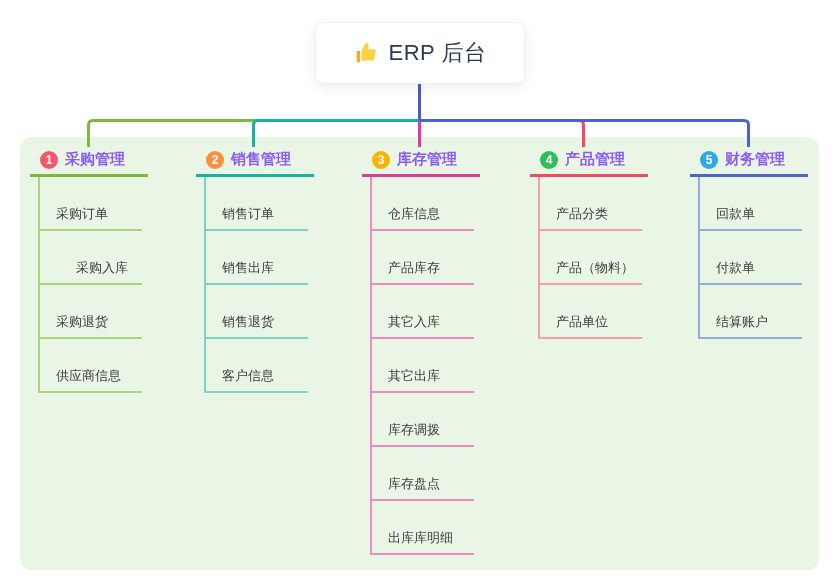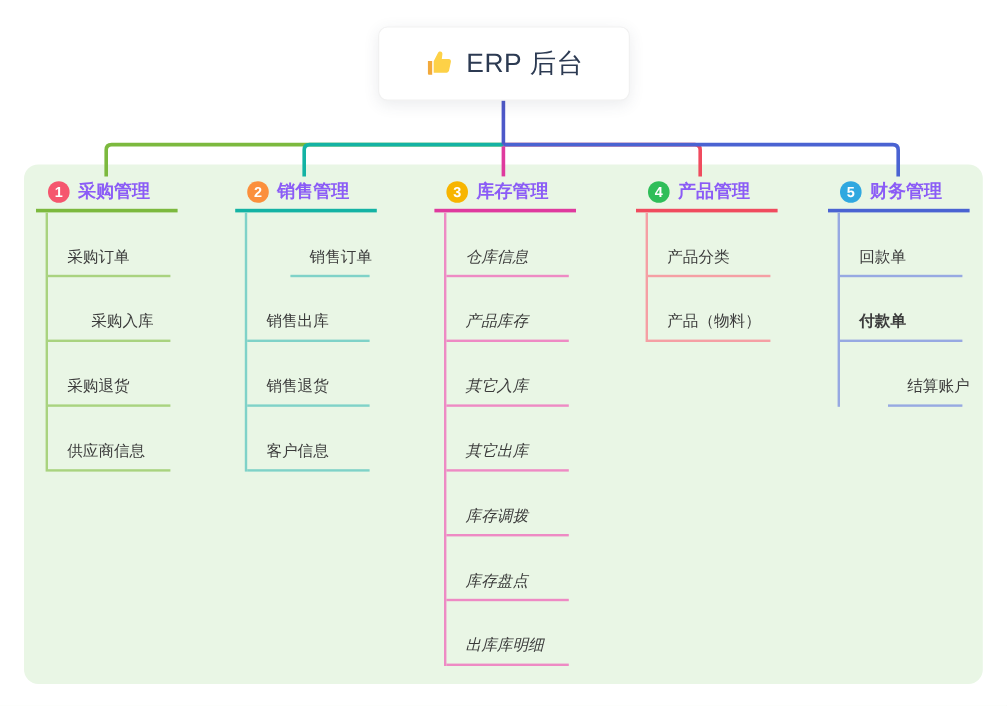--- a/index.html
+++ b/index.html
@@ -92,40 +92,40 @@
             <span>供应商信息</span>
           </div>
         </div>
       </div>
       <div class="col" style="left: 196px;">
         <div class="bhead" style="border-bottom-color: rgb(20, 179, 164);">
           <span class="badge" style="background: rgb(251, 143, 60);">2</span>
           <span class="btitle">销售管理</span>
         </div>
         <div class="kids" style="border-left-color: rgb(127, 210, 200);">
-          <div class="kid" style="border-bottom-color: rgb(127, 210, 200); margin-left: 36px;">
+          <div class="kid" style="border-bottom-color: rgb(127, 210, 200);">
             <span>销售订单</span>
           </div>
           <div class="kid" style="border-bottom-color: rgb(127, 210, 200);">
             <span>销售出库</span>
           </div>
           <div class="kid" style="border-bottom-color: rgb(127, 210, 200);">
             <span>销售退货</span>
           </div>
           <div class="kid" style="border-bottom-color: rgb(127, 210, 200);">
             <span>客户信息</span>
           </div>
         </div>
       </div>
       <div class="col" style="left: 362px;">
         <div class="bhead" style="border-bottom-color: rgb(223, 58, 158);">
           <span class="badge" style="background: rgb(247, 181, 0);">3</span>
           <span class="btitle">库存管理</span>
         </div>
-        <div class="kids" style="border-left-color: rgb(238, 138, 196); font-style: italic;">
+        <div class="kids" style="border-left-color: rgb(238, 138, 196);">
           <div class="kid" style="border-bottom-color: rgb(238, 138, 196);">
             <span>仓库信息</span>
           </div>
           <div class="kid" style="border-bottom-color: rgb(238, 138, 196);">
             <span>产品库存</span>
           </div>
           <div class="kid" style="border-bottom-color: rgb(238, 138, 196);">
             <span>其它入库</span>
           </div>
           <div class="kid" style="border-bottom-color: rgb(238, 138, 196);">
@@ -147,34 +147,37 @@
           <span class="badge" style="background: rgb(47, 190, 89);">4</span>
           <span class="btitle">产品管理</span>
         </div>
         <div class="kids" style="border-left-color: rgb(245, 159, 164);">
           <div class="kid" style="border-bottom-color: rgb(245, 159, 164);">
             <span>产品分类</span>
           </div>
           <div class="kid" style="border-bottom-color: rgb(245, 159, 164);">
             <span>产品（物料）</span>
           </div>
+          <div class="kid" style="border-bottom-color: rgb(245, 159, 164);">
+            <span>产品单位</span>
+          </div>
         </div>
       </div>
       <div class="col" style="left: 690px;">
         <div class="bhead" style="border-bottom-color: rgb(74, 99, 210);">
           <span class="badge" style="background: rgb(48, 168, 224);">5</span>
           <span class="btitle">财务管理</span>
         </div>
         <div class="kids" style="border-left-color: rgb(151, 169, 226);">
           <div class="kid" style="border-bottom-color: rgb(151, 169, 226);">
             <span>回款单</span>
           </div>
-          <div class="kid" style="border-bottom-color: rgb(151, 169, 226); font-weight: bold;">
+          <div class="kid" style="border-bottom-color: rgb(151, 169, 226);">
             <span>付款单</span>
           </div>
-          <div class="kid" style="border-bottom-color: rgb(151, 169, 226); margin-left: 40px;">
+          <div class="kid" style="border-bottom-color: rgb(151, 169, 226);">
             <span>结算账户</span>
           </div>
         </div>
       </div>
     </div>
 
 </div>
 
 </body></html>

